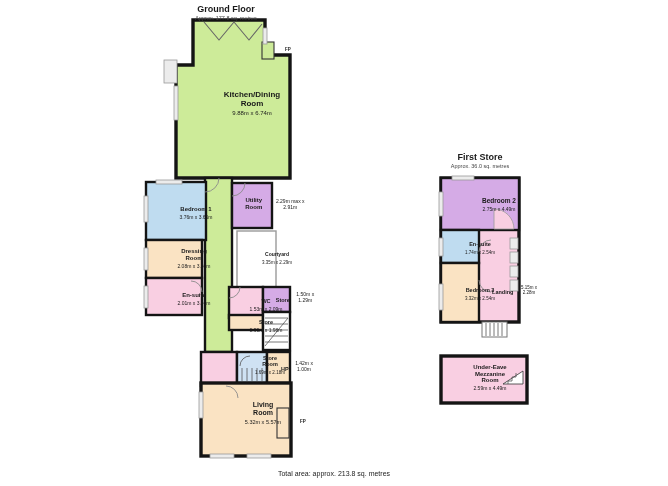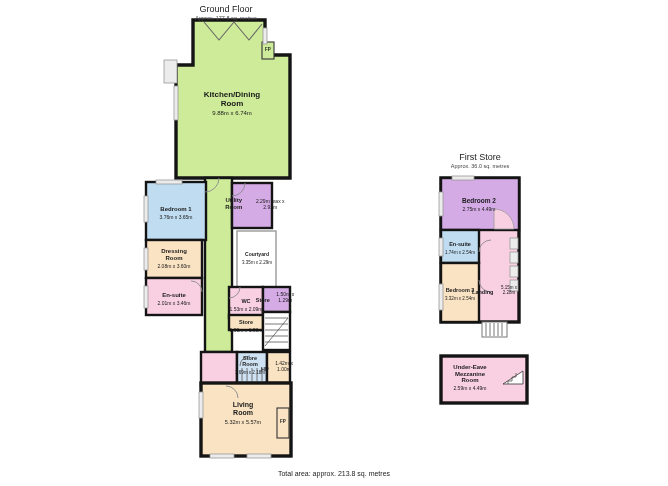--- a/index.html
+++ b/index.html
@@ -15,29 +15,29 @@
   .f-pink{fill:var(--pink);}
   .f-purple{fill:var(--purple);}
   .f-white{fill:#ffffff;}
   .court{fill:#ffffff;stroke:#9a9a9a;stroke-width:1.4;}
   .win{fill:#ececec;stroke:#9a9a9a;stroke-width:0.8;}
   .arc{fill:none;stroke:#8a8a8a;stroke-width:0.9;}
   .fan{fill:var(--pink);stroke:#9a9a9a;stroke-width:0.8;}
   .stair{stroke:#555;stroke-width:0.8;fill:none;}
   .fpbox{stroke:#333;stroke-width:1.1;}
   .room-label{position:absolute;transform:translate(-50%,-50%);text-align:center;
-              line-height:1.12;pointer-events:none;white-space:normal;}
+              line-height:1.12;pointer-events:none;white-space:normal;margin-left:20px;}
   .rl{display:inline-block;font-weight:bold;font-size:7px;}
   .rd{display:block;font-size:5.5px;white-space:nowrap;}
   .rd.wrap{white-space:normal;display:inline-block;}
   .sm .rl{font-size:5.5px;}
   .sm .rd{font-size:5px;}
   .xs{font-size:4.5px;font-weight:bold;}
   .plan-title{position:absolute;transform:translateX(-50%);text-align:center;line-height:1.25;}
-  .pt{display:block;font-weight:normal;font-size:9px;}
+  .pt{display:block;font-weight:bold;font-size:9px;}
   .pa{display:block;font-size:5.5px;color:#444;}
   .footer{position:absolute;transform:translateX(-50%);font-size:7px;color:#222;}
 </style>
 </head>
 <body>
 
 <div class="canvas">
 
   <svg width="668" height="486" viewBox="0 0 668 486">
 

